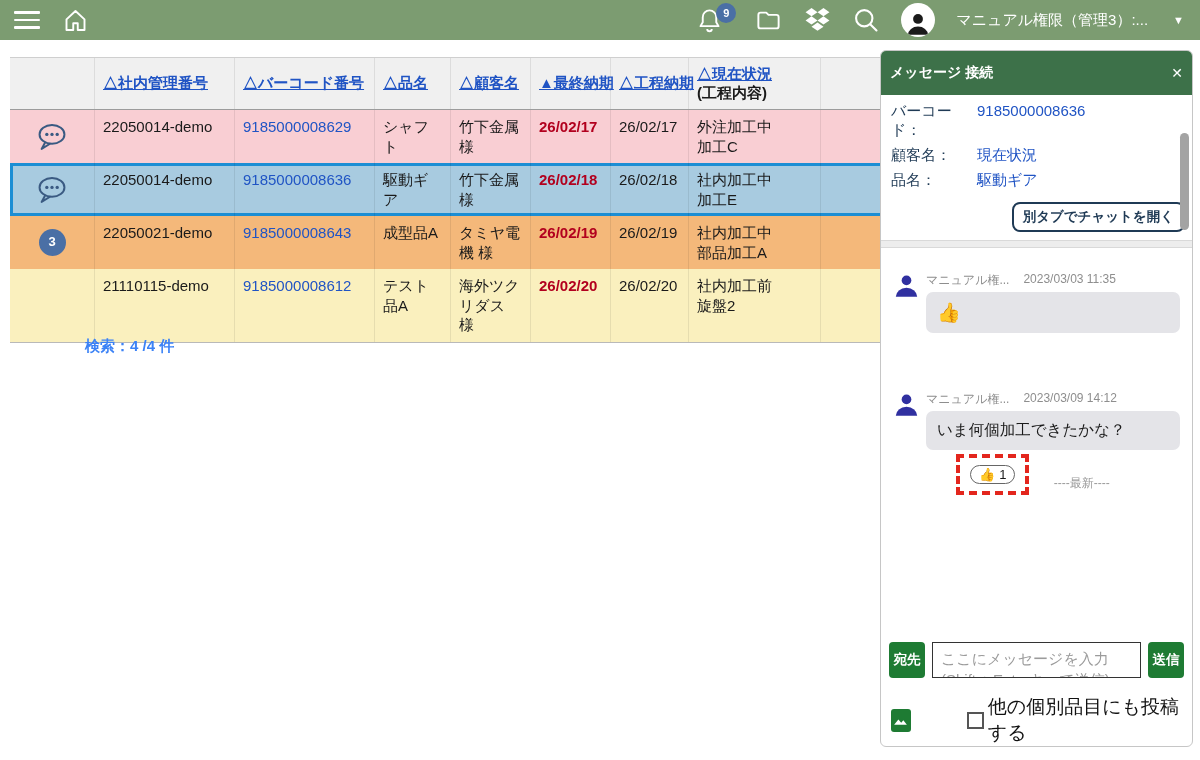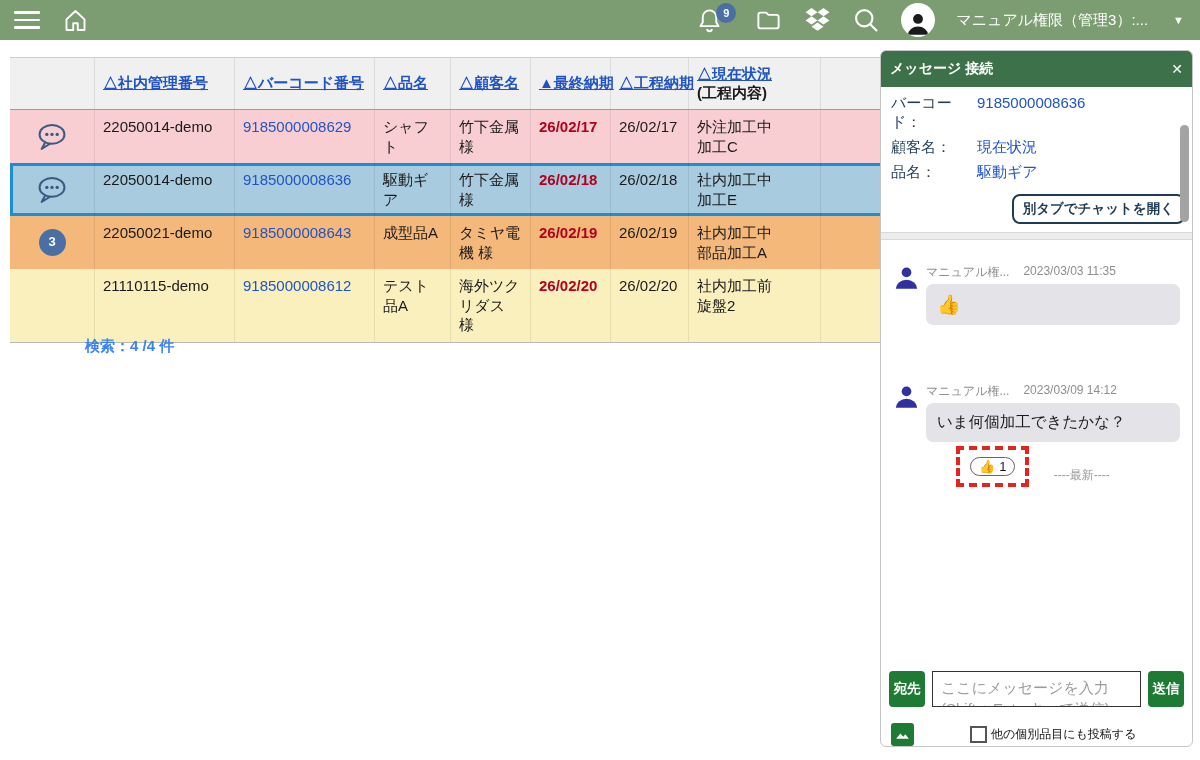--- a/index.html
+++ b/index.html
@@ -65,21 +65,21 @@
   }
   .search-summary { position:absolute; left:85px; top:321px; font-size:15px; font-weight:bold; color:#3b82f6;margin-top:16px; }
 
   
   .panel {
     position:absolute; left:880px; top:50px; width:313px; height:697px;
     background:#fff; border:1px solid #c6c6c6; border-radius:6px;
     display:flex; flex-direction:column; overflow:hidden;
   }
   .panel-header {
-    height:36px; background:#3d7149; color:#fff;
+    height:44px; background:#3d7149; color:#fff;
     display:flex; align-items:center; padding:0 9px;
     font-size:14px; font-weight:bold; flex:0 0 auto;
   }
   .panel-close { margin-left:auto; cursor:pointer; font-size:14px; font-weight:normal; }
   .panel-info { padding:7px 0 0 10px; flex:0 0 auto; }
   .info-row { display:grid; grid-template-columns:86px 1fr; font-size:15px; margin-bottom:6px; }
   .info-label { color:#1f3a55; }
   .info-value { color:#2054c4; }
   .open-tab-row { display:flex; justify-content:flex-end; padding:6px 7px 8px 0; flex:0 0 auto; }
   .open-tab-btn {
@@ -121,21 +121,21 @@
     font-family:"Liberation Sans",sans-serif; line-height:1.4;
   }
   .composer textarea::placeholder { color:#9b9b9b; }
   .panel-bottom { display:flex; align-items:center; padding:12px 10px 0 10px; flex:0 0 auto; }
   .img-btn {
     width:23px; height:23px; border:none; border-radius:3px; background:#1e7b33;
     display:flex; align-items:center; justify-content:center; cursor:pointer;
   }
   .cb-group { display:flex; align-items:center; gap:4px; margin-left:56px; cursor:pointer; }
   .cb-box { width:17px; height:17px; border:2px solid #555; background:#fff; flex:0 0 auto; }
-  .cb-label { font-size:12px; color:#111; }
+  .cb-label { font-size:19px; color:#111; }
 </style>
 </head>
 <body>
 
 <div class="topbar">
   <div class="topbar-left">
     <span class="tb-btn">
       <span class="burger">
           <div></div>
           <div></div>

